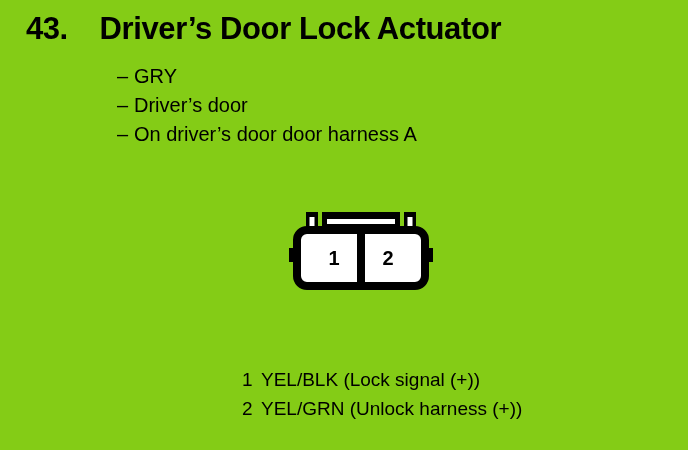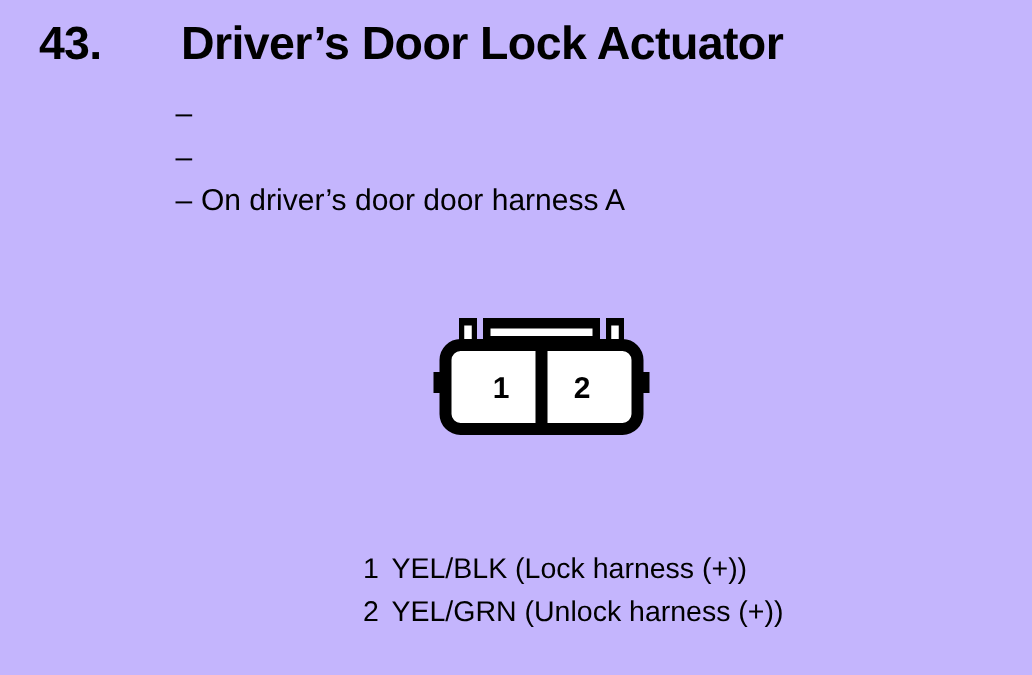--- a/index.html
+++ b/index.html
@@ -14,21 +14,21 @@
     position: relative;
     overflow: hidden;
     font-family: "Liberation Sans", sans-serif;
     color: #000000;
     -webkit-font-smoothing: none;
   }
 
   .page {
     position: absolute;
     inset: 0;
-    background: #c4b5fd;
+    background: #84cc16;
   }
 
   
   .heading {
     position: absolute;
     left: 26px;
     top: 13px;
     display: flex;
     align-items: baseline;
     white-space: nowrap;
@@ -37,21 +37,21 @@
     font-size: 31px;
     font-weight: bold;
     letter-spacing: -0.5px;
     line-height: 1;
   }
   .heading-title {
     font-size: 31px;
     font-weight: bold;
     letter-spacing: -0.4px;
     line-height: 1;
-    margin-left: 53px;
+    margin-left: 32px;
   }
 
   
   .spec-list {
     position: absolute;
     left: 117px;
     top: 62px;
     list-style: none;
     margin: 0;
     padding: 0;
@@ -121,23 +121,25 @@
 <div class="page">
 
   <div class="heading">
     <span class="heading-number">43.</span>
     <span class="heading-title">Driver’s Door Lock Actuator</span>
   </div>
 
   <ul class="spec-list">
     <li class="spec-item">
       <span class="spec-dash">–</span>
+      <span class="spec-text">GRY</span>
     </li>
     <li class="spec-item">
       <span class="spec-dash">–</span>
+      <span class="spec-text">Driver’s door</span>
     </li>
     <li class="spec-item">
       <span class="spec-dash">–</span>
       <span class="spec-text">On driver’s door door harness A</span>
     </li>
   </ul>
 
   <div class="connector">
     <svg width="146" height="84" viewBox="0 0 146 84" xmlns="http://www.w3.org/2000/svg">
 
@@ -158,21 +160,21 @@
       <rect x="69" y="26" width="8" height="48" fill="#000000"></rect>
 
       <text class="pin-num" x="46" y="57" text-anchor="middle">1</text>
       <text class="pin-num" x="100" y="57" text-anchor="middle">2</text>
     </svg>
   </div>
 
   <ul class="pin-legend">
     <li class="pin-row">
       <span class="pin-row-num">1</span>
-      <span class="pin-row-desc">YEL/BLK (Lock harness (+))</span>
+      <span class="pin-row-desc">YEL/BLK (Lock signal (+))</span>
     </li>
     <li class="pin-row">
       <span class="pin-row-num">2</span>
       <span class="pin-row-desc">YEL/GRN (Unlock harness (+))</span>
     </li>
   </ul>
 
 </div>
 
 </body></html>

